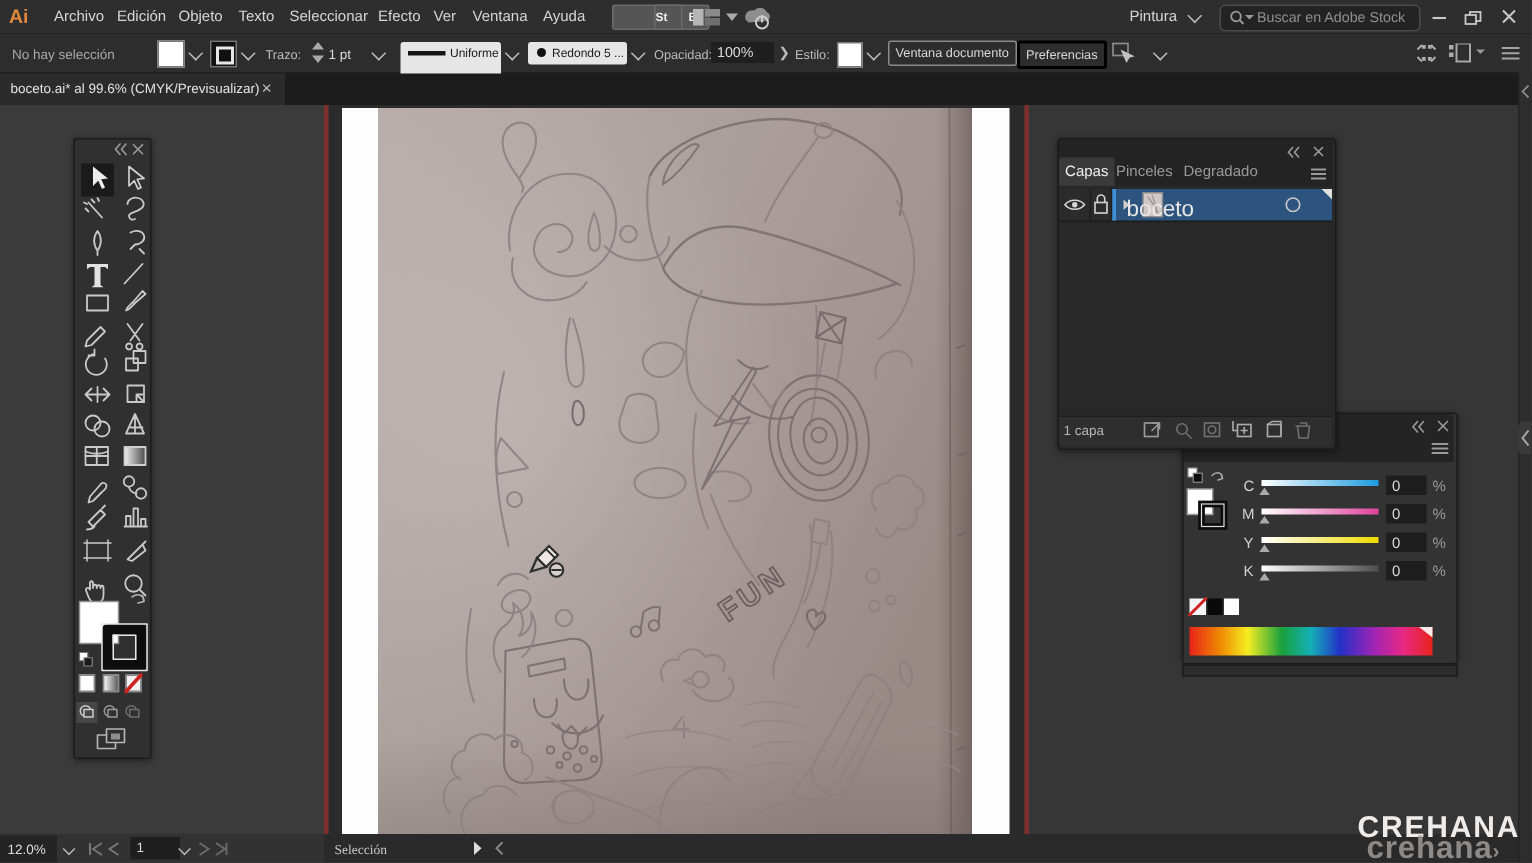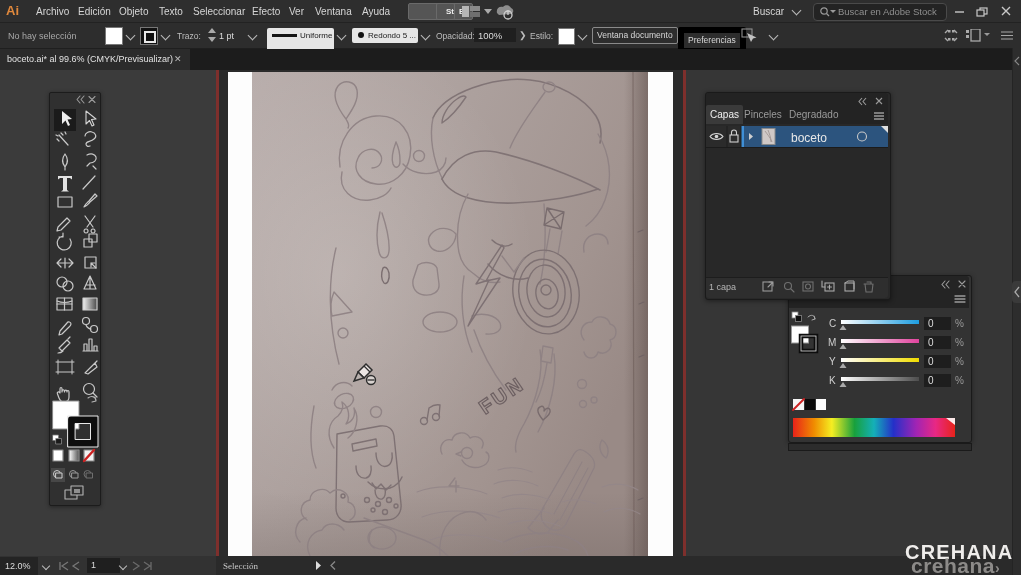--- a/index.html
+++ b/index.html
@@ -17,33 +17,33 @@
 <div class="abs" style="left:36px;top:6px;font-size:10px;color:#d6d6d6;">Archivo</div>
 <div class="abs" style="left:78px;top:6px;font-size:10px;color:#d6d6d6;">Edición</div>
 <div class="abs" style="left:119px;top:6px;font-size:10px;color:#d6d6d6;">Objeto</div>
 <div class="abs" style="left:159px;top:6px;font-size:10px;color:#d6d6d6;">Texto</div>
 <div class="abs" style="left:193px;top:6px;font-size:10px;color:#d6d6d6;">Seleccionar</div>
 <div class="abs" style="left:252px;top:6px;font-size:10px;color:#d6d6d6;">Efecto</div>
 <div class="abs" style="left:289px;top:6px;font-size:10px;color:#d6d6d6;">Ver</div>
 <div class="abs" style="left:315px;top:6px;font-size:10px;color:#d6d6d6;">Ventana</div>
 <div class="abs" style="left:362px;top:6px;font-size:10px;color:#d6d6d6;">Ayuda</div>
 <div class="abs" style="left:408px;top:3px;width:17px;height:15px;background:#555;border:1px solid #6a6a6a;border-radius:2px;color:#eee;font-size:8px;font-weight:bold;text-align:center;line-height:15px;padding-left:46px;">Br</div>
-<div class="abs" style="left:436px;top:3px;width:17px;height:15px;background:#555;border:1px solid #6a6a6a;border-radius:2px;color:#eee;font-size:8px;font-weight:bold;text-align:right;line-height:15px;">St</div>
+<div class="abs" style="left:436px;top:3px;width:17px;height:15px;background:#555;border:1px solid #6a6a6a;border-radius:2px;color:#eee;font-size:8px;font-weight:bold;text-align:left;line-height:15px;">St</div>
 <svg class="abs" style="left:462px;top:5px;" width="30" height="13">
   <rect x="0" y="1" width="7" height="11" fill="#b5b5b5"></rect>
   <rect x="8" y="1" width="10" height="5" fill="#8a8a8a"></rect>
   <rect x="8" y="7" width="10" height="5" fill="#6f6f6f"></rect>
   <path d="M22 4 l4 5 4-5 z" fill="#aaa"></path>
 </svg>
 <svg class="abs" style="left:495px;top:3px;" width="20" height="17">
   <path d="M2 10 C1 6 4 3 8 4 C10 1 15 2 16 5 C19 6 19 10 16 11 L4 12 Z" fill="#8d8d8d"></path>
   <circle cx="13" cy="12" r="4" fill="none" stroke="#cfcfcf" stroke-width="1.3"></circle>
   <line x1="13" y1="7" x2="13" y2="12" stroke="#cfcfcf" stroke-width="1.3"></line>
 </svg>
-<div class="abs" style="left:753px;top:6px;font-size:10px;color:#d6d6d6;">Buscar</div>
+<div class="abs" style="left:753px;top:6px;font-size:10px;color:#d6d6d6;">Pintura</div>
 <span class="chev abs" style="left:793px;top:7px;"></span>
 <div class="abs" style="left:813px;top:3px;width:132px;height:16px;background:#232323;border:1px solid #4a4a4a;border-radius:4px;">
   <svg width="130" height="14" style="margin-top:0px;">
     <circle cx="10" cy="7" r="3.2" fill="none" stroke="#9a9a9a" stroke-width="1.2"></circle>
     <line x1="12.5" y1="9.5" x2="15" y2="12" stroke="#9a9a9a" stroke-width="1.2"></line>
     <path d="M16 6 l3 3 3-3" fill="#9a9a9a"></path>
     <text x="24" y="10.5" font-size="9.5" fill="#8f8f8f" font-family="Liberation Sans">Buscar en Adobe Stock</text>
   </svg>
 </div>
 <svg class="abs" style="left:950px;top:4px;" width="68" height="14">
@@ -78,21 +78,21 @@
   <div style="position:absolute;left:16px;top:3px;font-size:8px;color:#1a1a1a;">Redondo 5 ...</div>
 </div>
 <span class="chev abs" style="left:422px;top:32px;"></span>
 <div class="abs" style="left:436px;top:31px;font-size:8.5px;color:#bdbdbd;">Opacidad:</div>
 <div class="abs" style="left:474px;top:28px;width:38px;height:14px;background:#1f1f1f;color:#dcdcdc;font-size:9.5px;line-height:15px;padding-left:4px;">100%</div>
 <div class="abs" style="left:519px;top:30px;font-size:9px;color:#bbb;">❯</div>
 <div class="abs" style="left:530px;top:31px;font-size:8.5px;color:#bdbdbd;">Estilo:</div>
 <div class="abs" style="left:558px;top:28px;width:15px;height:15px;background:#fff;border:1px solid #777;"></div>
 <span class="chev abs" style="left:579px;top:32px;"></span>
 <div class="abs" style="left:592px;top:27px;height:15px;border:1px solid #8a8a8a;border-radius:2px;color:#d8d8d8;font-size:8.5px;line-height:15px;padding:0 4px;">Ventana documento</div>
-<div class="abs" style="left:678px;top:27px;height:15px;border:6px solid #000000;border-radius:2px;color:#d8d8d8;font-size:8.5px;line-height:15px;padding:0 4px;">Preferencias</div>
+<div class="abs" style="left:678px;top:27px;height:15px;border:2px solid #000000;border-radius:2px;color:#d8d8d8;font-size:8.5px;line-height:15px;padding:0 4px;">Preferencias</div>
 <svg class="abs" style="left:741px;top:28px;" width="26" height="16">
   <rect x="1" y="1" width="10" height="8" fill="none" stroke="#8f8f8f" stroke-width="1.1"></rect>
   <path d="M6 5 l4 9 2-3.5 3.5-1 z" fill="#c2c2c2"></path>
 </svg>
 <span class="chev abs" style="left:770px;top:32px;"></span>
 <svg class="abs" style="left:944px;top:29px;" width="14" height="13">
   <path d="M1 4 l3-3 M13 4 l-3-3 M1 9 l3 3 M13 9 l-3 3" stroke="#aaa" stroke-width="1.4" fill="none"></path>
   <rect x="4" y="1" width="2.5" height="2.5" fill="#aaa"></rect>
     <rect x="8" y="1" width="2.5" height="2.5" fill="#aaa"></rect>
   <rect x="4" y="9" width="2.5" height="2.5" fill="#aaa"></rect>
@@ -405,21 +405,21 @@
   <rect x="24" y="9" width="8" height="7" stroke="#cfcfcf" stroke-width="1.1"></rect>
   <path d="M25.5 9 v-2.5 a2.5 2.5 0 0 1 5 0 V9" stroke="#cfcfcf" stroke-width="1.1"></path>
   <line x1="21" y1="0" x2="21" y2="21" stroke="#1f1f1f"></line>
   <line x1="35" y1="0" x2="35" y2="21" stroke="#1f1f1f"></line>
   <path d="M43 7 l4 3.5 -4 3.5" fill="#cfcfcf" stroke="none"></path>
   <rect x="56" y="2.5" width="13" height="16" fill="#cfc8c6" stroke="#8a8a8a"></rect>
   <path d="M59 5 c2 3 5 6 7 11 M62 4 c1 3 3 7 3 12" stroke="#9a8f8c" stroke-width="0.8"></path>
   <circle cx="156" cy="10.5" r="4.5" stroke="#c8c8c8" stroke-width="1.1"></circle>
   <path d="M175 0 h7 v7 z" fill="#e0e0e0" stroke="none"></path>
 </svg>
-<div class="abs" style="left:791px;top:131px;font-size:12px;color:#e8e8e8;">boceto</div>
+<div class="abs" style="left:751px;top:131px;font-size:15px;color:#e8e8e8;">boceto</div>
 
 <div class="abs" style="left:706px;top:277px;width:182px;height:20px;background:#2e2e2e;border-top:1px solid #1d1d1d;border-radius:0 0 3px 3px;"></div>
 <div class="abs" style="left:709px;top:282px;font-size:9px;color:#b5b5b5;">1 capa</div>
 <svg class="abs" style="left:706px;top:277px;" width="182" height="20" fill="none" stroke-linecap="round">
   <g stroke="#9a9a9a" stroke-width="1.1">
     <rect x="57" y="5" width="9" height="9"></rect>
       <path d="M62 10 l5-5 m-4 0 h4 v4"></path>
   </g>
   <g stroke="#707070" stroke-width="1.1">
     <circle cx="82" cy="9" r="3.5"></circle>

